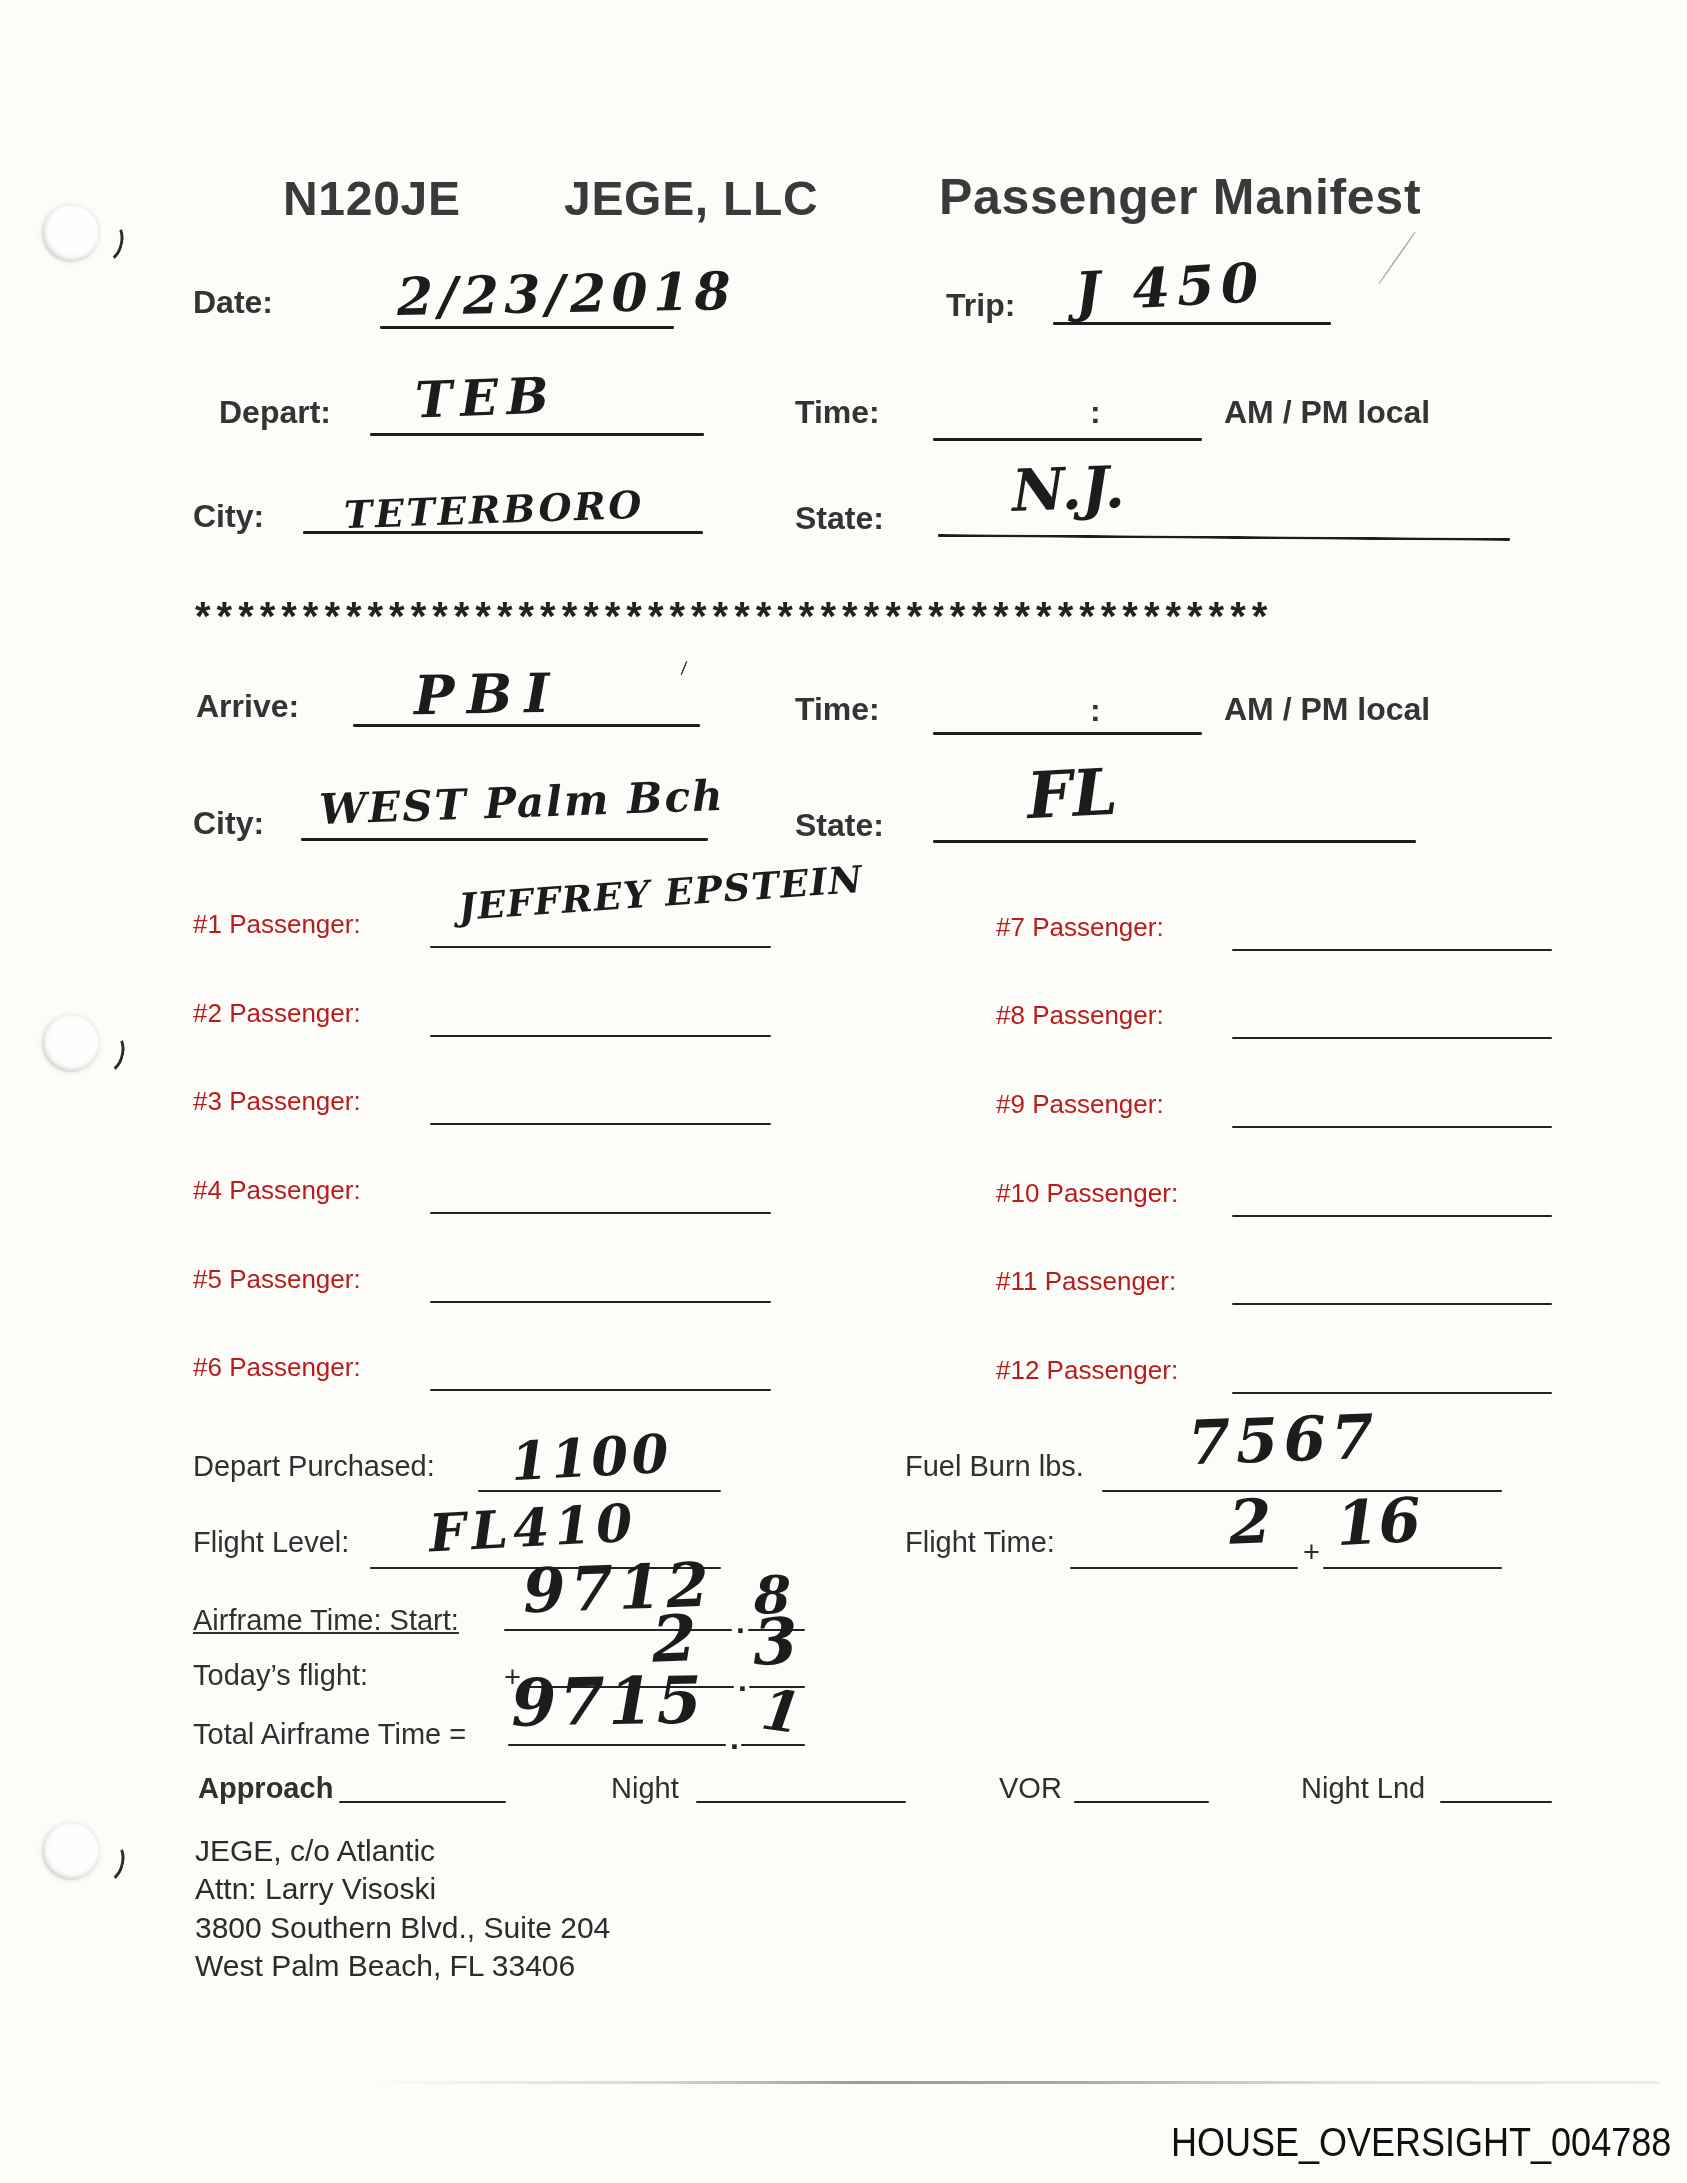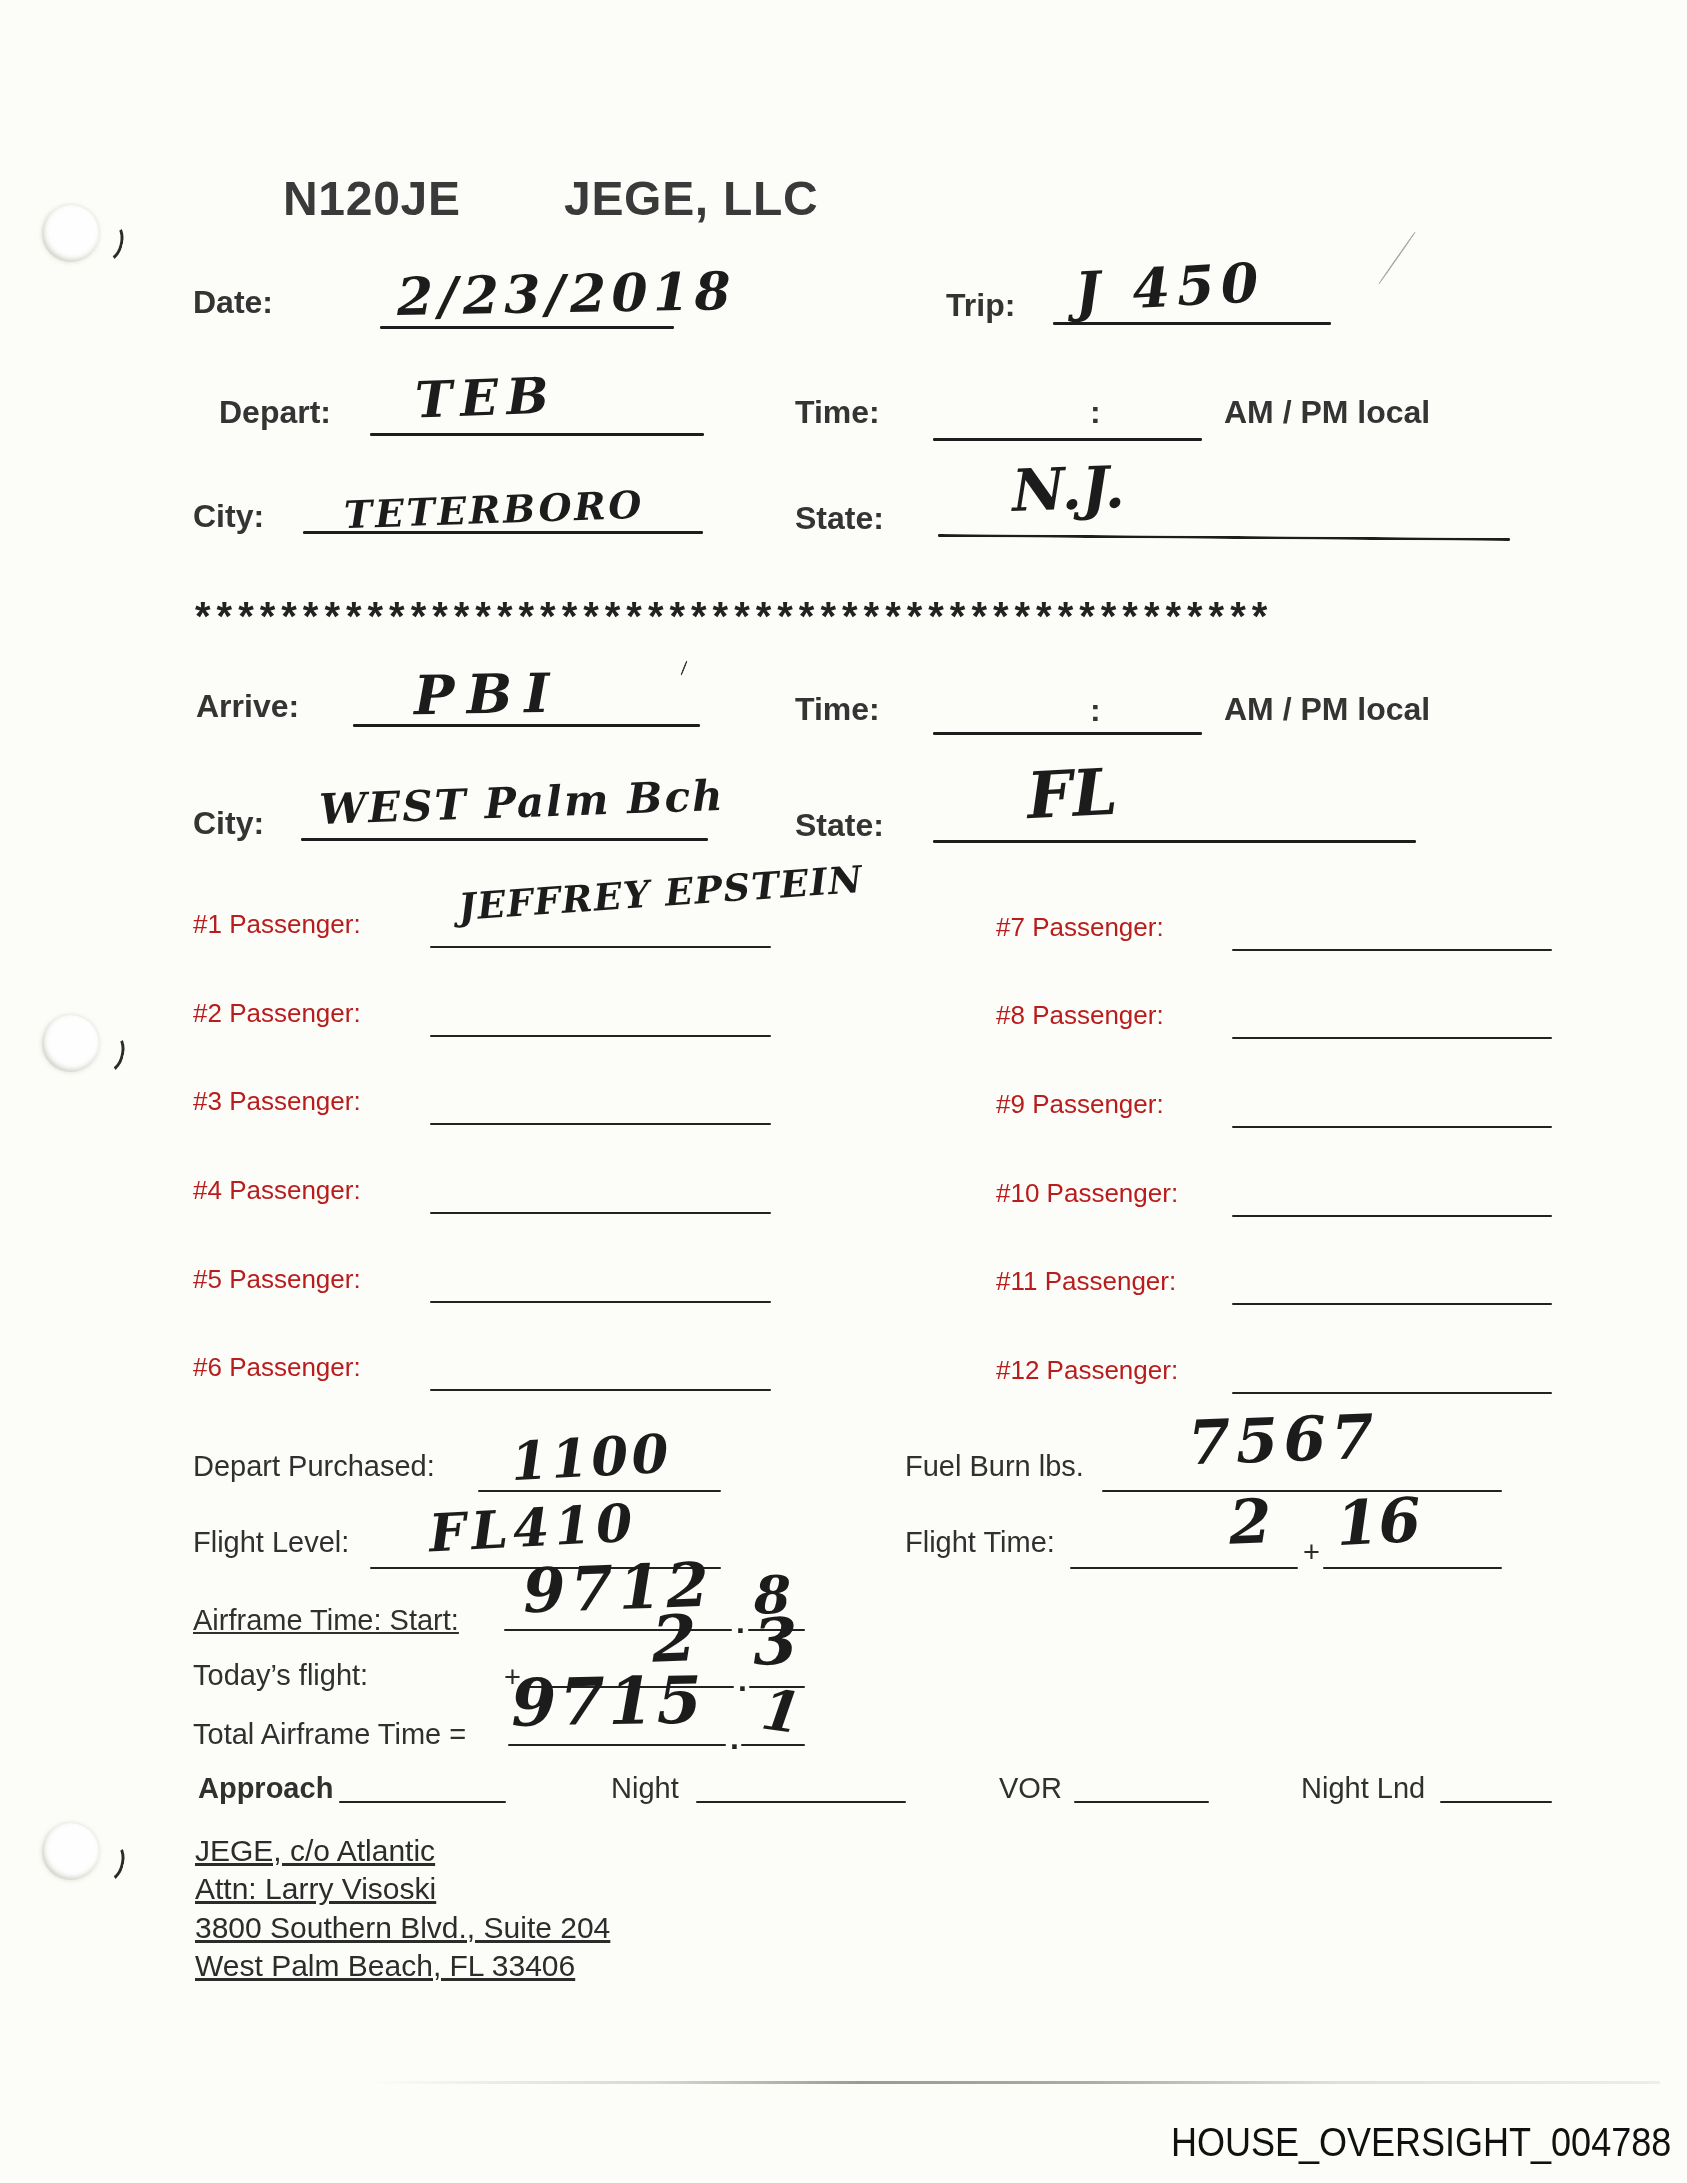--- a/index.html
+++ b/index.html
@@ -20,21 +20,21 @@
   .line-thin{border-bottom:2.6px solid #222;height:0;border-radius:1.3px;}
   .hw{
     font-family:"DejaVu Serif", serif;
     font-style:italic;font-weight:600;
     color:#1c1c1c;
   }
   .hw-caps{text-transform:uppercase;}
   .divider{font-weight:bold;font-size:40px;letter-spacing:6px;color:#222;}
   .dot{font-weight:bold;font-size:32px;color:#222;}
   .plus{font-weight:normal;font-size:29px;color:#2a2a2a;}
-  .addr{font-size:30px;color:#2c2c2c;text-decoration:underline;}
+  .addr{font-size:30px;color:#2c2c2c;}
   .footer-bates{font-size:40px;color:#101010;transform:scaleX(0.9);transform-origin:left bottom;letter-spacing:0px;}
   .hole{
     width:57px;height:57px;border-radius:50%;
     background:#fefefe;
     box-shadow: inset 2px -2.6px 5.3px rgba(160,160,140,0.45), 0 0 4px rgba(205,205,190,0.6);
   }
   .hook{
     width:20px;height:34px;
     border:3.3px solid transparent;border-right:3.3px solid #2b2b2b;
     border-radius:50%;
@@ -61,20 +61,21 @@
   <div class="abs hook" style="left:98px;top:1033px;"></div>
   <div class="abs hole" style="left:42px;top:1823px;"></div>
   <div class="abs hook" style="left:98px;top:1842px;"></div>
 
   <div class="abs stray" style="left:1396px;top:226px;"></div>
   <div class="abs tick" style="left:683px;top:660px;"></div>
   <div class="abs scanline" style="left:370px;top:2081px;width:1290px;"></div>
 
   <div class="abs ttl" style="left:283px;top:171px;">N120JE</div>
   <div class="abs ttl" style="left:564px;top:171px;">JEGE, LLC</div>
+  <div class="abs ttl" style="left:939px;top:168px;font-size:50px;">Passenger Manifest</div>
 
   <div class="abs lblb" style="left:193px;top:284px;">Date:</div>
   <div class="abs line" style="left:380px;top:326px;width:294px;"></div>
   <div class="abs hw" style="left:397px;top:263px;font-size:52px;letter-spacing:5.3px;transform:rotate(-1deg);">2/23/2018</div>
   <div class="abs lblb" style="left:946px;top:287px;">Trip:</div>
   <div class="abs line" style="left:1053px;top:322px;width:278px;"></div>
   <div class="abs hw" style="left:1075px;top:255px;font-size:54px;letter-spacing:6.6px;transform:rotate(-3deg);">J 450</div>
 
   <div class="abs lblb" style="left:193px;top:394px;margin-left:26px;">Depart:</div>
   <div class="abs line" style="left:370px;top:433px;width:334px;"></div>

